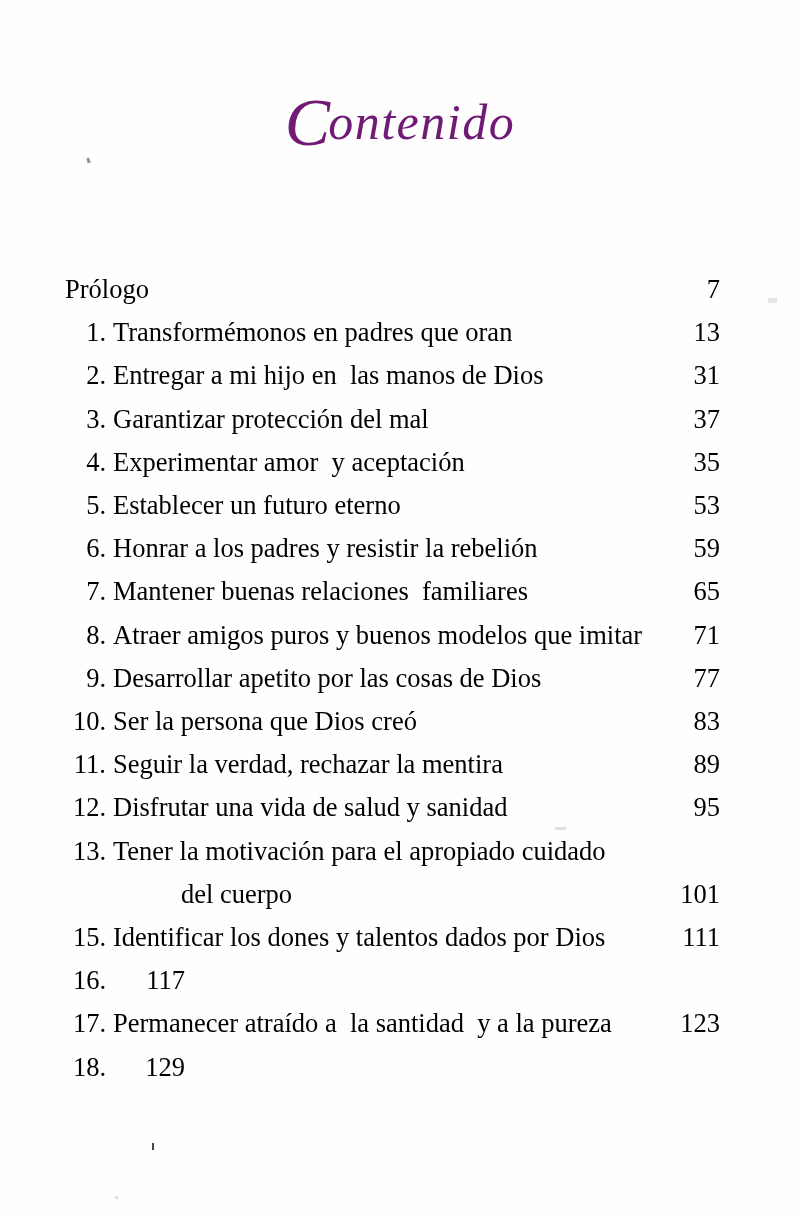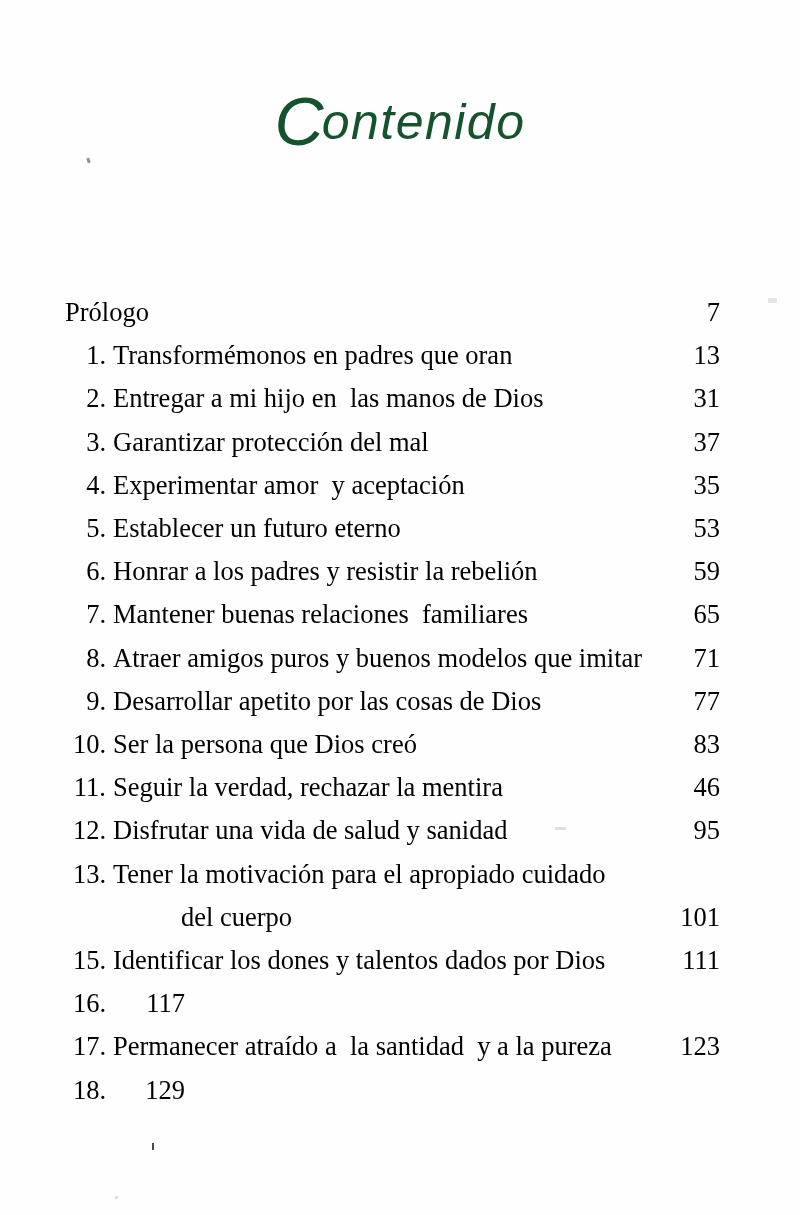--- a/index.html
+++ b/index.html
@@ -23,26 +23,26 @@
     background: #fefefe;
   }
 
   
   .toc-title {
     position: absolute;
     left: 0;
     right: 0;
     top: 58px;
     text-align: center;
-    font-family: Liberation Sans, sans-serif;
+    font-family: Liberation Serif, serif;
     font-style: italic;
     font-size: 50px;
     font-weight: 400;
     letter-spacing: 1.5px;
-    color: #14532d;
+    color: #701a75;
     line-height: 1.2;
   }
   .toc-title .swash-c {
     font-size: 68px;
     line-height: 0.7;
     position: relative;
     top: 6px;
     letter-spacing: 0px;
     margin-right: -2px;
   }
@@ -56,21 +56,21 @@
   .speck-a { left: 87px;  top: 158px; width: 3px;  height: 5px;  transform: rotate(-18deg); opacity: 0.75; }
   .speck-b { left: 768px; top: 298px; width: 9px;  height: 5px;  background: #e2e2e2; opacity: 0.9; }
   .speck-c { left: 555px; top: 827px; width: 11px; height: 3px;  background: #dcdcdc; opacity: 0.9; }
   .speck-d { left: 152px; top: 1143px;width: 2px;  height: 7px;  background: #2a2a2a; opacity: 0.85; }
   .speck-e { left: 115px; top: 1196px;width: 3px;  height: 3px;  background: #d8d8d8; }
 
   
   .toc-list {
     position: absolute;
     left: 60px;
-    top: 291px;
+    top: 268px;
     width: 660px;
   }
 
   .toc-row {
     display: flex;
     align-items: baseline;
     font-size: 26.5px;
     line-height: 43.2px;
     white-space: pre;
   }
@@ -178,21 +178,21 @@
 
     <div class="toc-row">
       <span class="toc-num">10.</span>
       <span class="toc-label">Ser la persona que Dios creó</span>
       <span class="toc-page">83</span>
     </div>
 
     <div class="toc-row">
       <span class="toc-num">11.</span>
       <span class="toc-label">Seguir la verdad, rechazar la mentira</span>
-      <span class="toc-page">46</span>
+      <span class="toc-page">89</span>
     </div>
 
     <div class="toc-row">
       <span class="toc-num">12.</span>
       <span class="toc-label">Disfrutar una vida de salud y sanidad</span>
       <span class="toc-page">95</span>
     </div>
 
     <div class="toc-row">
       <span class="toc-num">13.</span>

